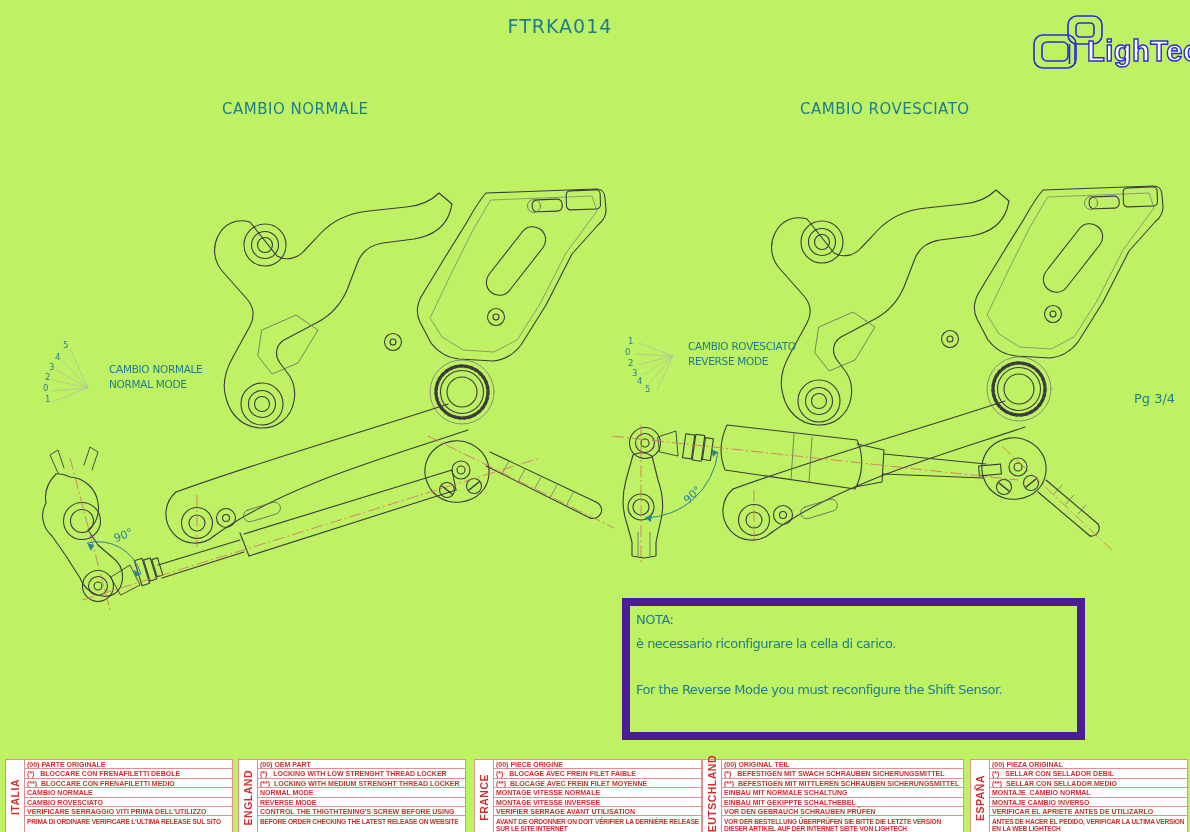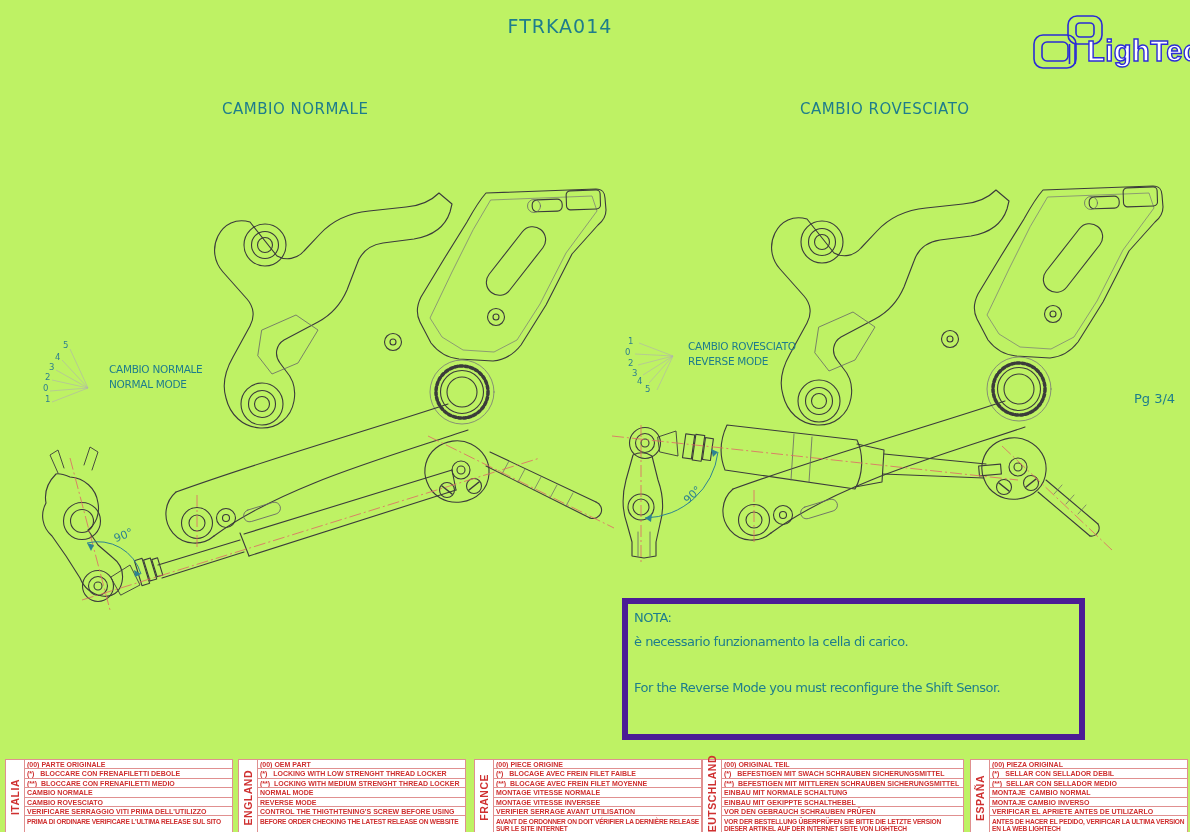--- a/index.html
+++ b/index.html
@@ -23,21 +23,21 @@
 
   .gear-num { position:absolute; font-size:8.5px; color:#2e7f8e; }
 
   .angle-label { position:absolute; font-size:11px; color:#2e8391; transform-origin:left top; }
   #angle-left  { left:112px; top:533px; transform:rotate(-22deg); }
   #angle-right { left:681px; top:497px; transform:rotate(-44deg); }
 
   #page-number { left:1134px; top:391px; font-size:13px; color:#1e7d8c; }
 
   #note-box { position:absolute; left:622px; top:598px; width:463px; height:142px;
-              border:6px solid #4c1d95; padding:2px 6px; }
+              border:8px solid #4c1d95; padding:2px 6px; }
   .note-line { font-size:13px; letter-spacing:-.5px; color:#1e7d8c;
                line-height:23.5px; white-space:nowrap; }
   .note-spacer { height:23px; }
 
   .lang-block { position:absolute; top:759px; height:77px; display:flex;
                 border:1px solid #e09090; background:#fff; }
   .lang-label { width:19px; border-right:1px solid #e09090; display:flex;
                 align-items:center; justify-content:center; }
   .lang-label span { writing-mode:vertical-rl; transform:rotate(180deg);
                      font-family:"Liberation Sans", sans-serif; font-weight:bold;
@@ -257,21 +257,21 @@
   <span class="gear-num" style="left:637px;top:376px">4</span>
   <span class="gear-num" style="left:645px;top:384px">5</span>
 
   <span id="angle-left" class="angle-label">90°</span>
   <span id="angle-right" class="angle-label">90°</span>
 
   <div id="page-number" class="abs">Pg 3/4</div>
 
   <div id="note-box">
     <div class="note-line">NOTA:</div>
-    <div class="note-line">è necessario funzionamento la cella di carico.</div>
+    <div class="note-line">è necessario riconfigurare la cella di carico.</div>
     <div class="note-spacer"></div>
     <div class="note-line">For the Reverse Mode you must reconfigure the Shift Sensor.</div>
   </div>
 
   <div class="lang-block" style="left:5px;width:228px">
     <div class="lang-label">
       <span>ITALIA</span>
     </div>
     <div class="lang-rows">
       <div class="lang-row">(00) PARTE ORIGINALE</div>

